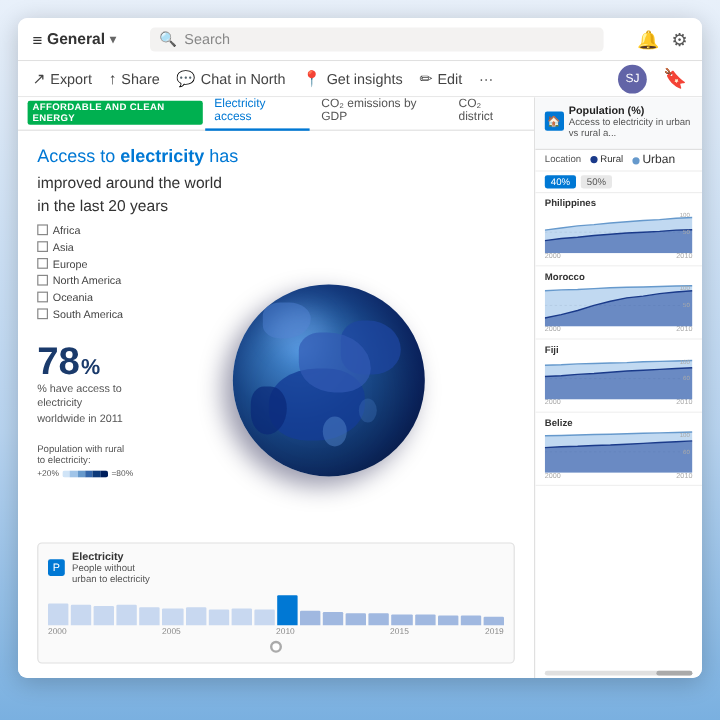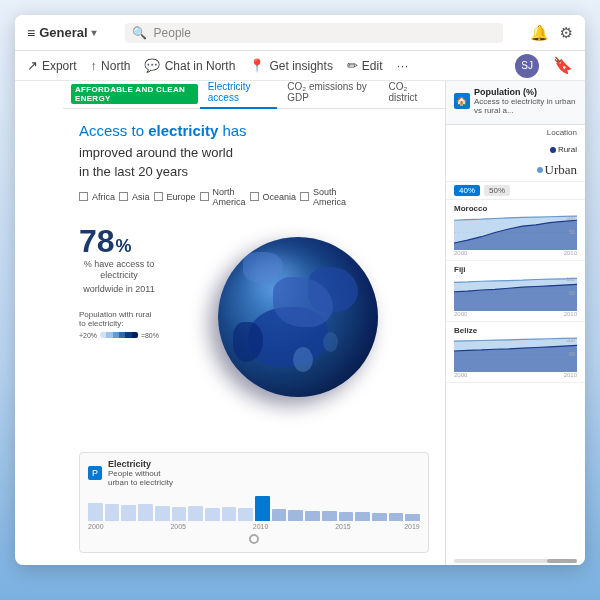--- a/index.html
+++ b/index.html
@@ -86,21 +86,20 @@
       display: flex; align-items: center; justify-content: center;
       color: white; font-size: 10px;
     }
     .bookmark-icon { font-size: 16px; color: #555; }
 
     
     .content-area {
       display: flex;
       flex: 1;
       overflow: hidden;
-      margin-left: 48px;
     }
 
     
     .main-panel {
       flex: 1;
       background: #fff;
       overflow: hidden;
       display: flex;
       flex-direction: column;
     }
@@ -171,36 +170,36 @@
     .left-col {
       width: 80px;
       display: flex;
       flex-direction: column;
       gap: 6px;
     }
     .region-list {
       font-size: 9px;
       color: #444;
       display: flex;
+      flex-direction: column;
       gap: 4px;
     }
     .region-item {
       display: flex;
       align-items: center;
       gap: 4px;
     }
     .checkbox {
       width: 9px; height: 9px;
       border: 1px solid #888;
       display: inline-block;
       flex-shrink: 0;
     }
     .stat-block {
       margin-top: 12px;
-      text-align: center;
     }
     .stat-number {
       font-size: 32px;
       font-weight: 700;
       color: #1a3a6b;
       line-height: 1;
     }
     .stat-desc {
       font-size: 9px;
       color: #555;
@@ -377,23 +376,22 @@
     .panel-subtitle {
       font-size: 8px;
       color: #555;
     }
     .legend-row {
       display: flex;
       gap: 8px;
       padding: 3px 8px;
       font-size: 8px;
       color: #555;
-      align-items: flex-end;
+      align-items: flex-start;
       border-bottom: 1px solid #eee;
-      flex-direction: column;
     }
     .legend-dot {
       width: 6px; height: 6px;
       border-radius: 50%;
       flex-shrink: 0;
     }
     .filter-bar {
       display: flex;
       gap: 4px;
       padding: 3px 8px;
@@ -456,36 +454,36 @@
 <div class="app-window">
 
   <div class="top-bar">
     <div class="channel-name">
       <span style="font-size:14px;">≡</span>
       <span>General</span>
       <span class="chevron-icon">▾</span>
     </div>
     <div class="search-bar">
       <span>🔍</span>
-      <span style="font-size:12px;color:#888;">People</span>
+      <span style="font-size:12px;color:#888;">Search</span>
     </div>
     <div class="top-icons">
       <span class="top-icon">🔔</span>
       <span class="top-icon">⚙</span>
     </div>
   </div>
 
   <div class="toolbar">
     <div class="toolbar-item">
       <span class="toolbar-icon">↗</span>
       <span>Export</span>
     </div>
     <div class="toolbar-item">
       <span class="toolbar-icon">↑</span>
-      <span>North</span>
+      <span>Share</span>
     </div>
     <div class="toolbar-item">
       <span class="toolbar-icon">💬</span>
       <span>Chat in North</span>
     </div>
     <div class="toolbar-item">
       <span class="toolbar-icon">📍</span>
       <span>Get insights</span>
     </div>
     <div class="toolbar-item">
@@ -660,29 +658,45 @@
       <div class="legend-row">
         <div style="display:flex;align-items:center;gap:3px;">
           <span style="font-size:8px;color:#555;">Location</span>
         </div>
         <div style="display:flex;align-items:center;gap:2px;">
           <div class="legend-dot" style="background:#1a3a8a;"></div>
           <span style="font-size:8px;color:#333;">Rural</span>
         </div>
         <div style="display:flex;align-items:center;gap:2px;">
           <div class="legend-dot" style="background:#6699cc;"></div>
-          <span style="font-size:13px;color:#333;font-family:Liberation Serif, serif;">Urban</span>
+          <span style="font-size:10px;color:#333;">Urban</span>
         </div>
       </div>
       <div class="filter-bar">
         <span class="filter-btn active">40%</span>
         <span class="filter-btn inactive">50%</span>
       </div>
 
       <div style="flex:1;overflow:hidden;" id="charts-container">
+          <div class="chart-item">
+            <div class="chart-country">Philippines</div>
+            <div class="mini-chart"><svg viewBox="0 0 120 35" preserveAspectRatio="none">
+                <line x1="0" y1="17.5" x2="110" y2="17.5" stroke="#ddd" stroke-width="0.5" stroke-dasharray="2,2"></line>
+                <path d="M 0,35 L 0,15.75 L 13.333333333333334,14 L 26.666666666666668,12.25 L 40,11.2 L 53.333333333333336,9.8 L 66.66666666666667,8.75 L 80,7.699999999999999 L 93.33333333333334,7 L 106.66666666666667,5.950000000000003 L 120,5.25 L 120,35 Z" fill="rgba(100,160,220,0.4)"></path>
+                <path d="M 0,35 L 0,24.5 L 13.333333333333334,22.75 L 26.666666666666668,21.7 L 40,20.3 L 53.333333333333336,19.25 L 66.66666666666667,18.2 L 80,17.5 L 93.33333333333334,16.8 L 106.66666666666667,15.75 L 120,15.399999999999999 L 120,35 Z" fill="rgba(20,60,150,0.5)"></path>
+                <polyline points="0,15.75 13.333333333333334,14 26.666666666666668,12.25 40,11.2 53.333333333333336,9.8 66.66666666666667,8.75 80,7.699999999999999 93.33333333333334,7 106.66666666666667,5.950000000000003 120,5.25" fill="none" stroke="#6699cc" stroke-width="1.2"></polyline>
+                <polyline points="0,24.5 13.333333333333334,22.75 26.666666666666668,21.7 40,20.3 53.333333333333336,19.25 66.66666666666667,18.2 80,17.5 93.33333333333334,16.8 106.66666666666667,15.75 120,15.399999999999999" fill="none" stroke="#1a3a8a" stroke-width="1.2"></polyline>
+                <text x="118" y="5" text-anchor="end" font-size="5" fill="#aaa">100</text>
+                <text x="118" y="19" text-anchor="end" font-size="5" fill="#aaa">50</text>
+              </svg></div>
+            <div style="display: flex; justify-content: space-between; font-size: 6px; color: rgb(170, 170, 170);">
+              <span>2000</span>
+              <span>2010</span>
+            </div>
+          </div>
           <div class="chart-item">
             <div class="chart-country">Morocco</div>
             <div class="mini-chart"><svg viewBox="0 0 120 35" preserveAspectRatio="none">
                 <line x1="0" y1="17.5" x2="110" y2="17.5" stroke="#ddd" stroke-width="0.5" stroke-dasharray="2,2"></line>
                 <path d="M 0,35 L 0,5.25 L 13.333333333333334,4.550000000000001 L 26.666666666666668,4.199999999999999 L 40,3.5 L 53.333333333333336,2.799999999999997 L 66.66666666666667,2.4499999999999957 L 80,2.1000000000000014 L 93.33333333333334,1.75 L 106.66666666666667,1.3999999999999986 L 120,1.0500000000000043 L 120,35 Z" fill="rgba(100,160,220,0.4)"></path>
                 <path d="M 0,35 L 0,28 L 13.333333333333334,25.2 L 26.666666666666668,21.7 L 40,17.5 L 53.333333333333336,14 L 66.66666666666667,11.2 L 80,9.8 L 93.33333333333334,7.699999999999999 L 106.66666666666667,6.300000000000001 L 120,5.25 L 120,35 Z" fill="rgba(20,60,150,0.5)"></path>
                 <polyline points="0,5.25 13.333333333333334,4.550000000000001 26.666666666666668,4.199999999999999 40,3.5 53.333333333333336,2.799999999999997 66.66666666666667,2.4499999999999957 80,2.1000000000000014 93.33333333333334,1.75 106.66666666666667,1.3999999999999986 120,1.0500000000000043" fill="none" stroke="#6699cc" stroke-width="1.2"></polyline>
                 <polyline points="0,28 13.333333333333334,25.2 26.666666666666668,21.7 40,17.5 53.333333333333336,14 66.66666666666667,11.2 80,9.8 93.33333333333334,7.699999999999999 106.66666666666667,6.300000000000001 120,5.25" fill="none" stroke="#1a3a8a" stroke-width="1.2"></polyline>
                 <text x="118" y="5" text-anchor="end" font-size="5" fill="#aaa">100</text>
                 <text x="118" y="19" text-anchor="end" font-size="5" fill="#aaa">50</text>

